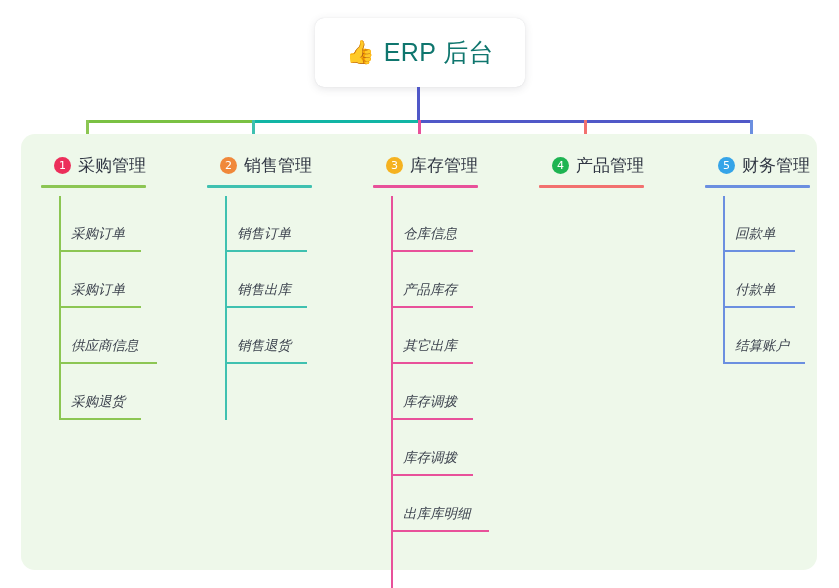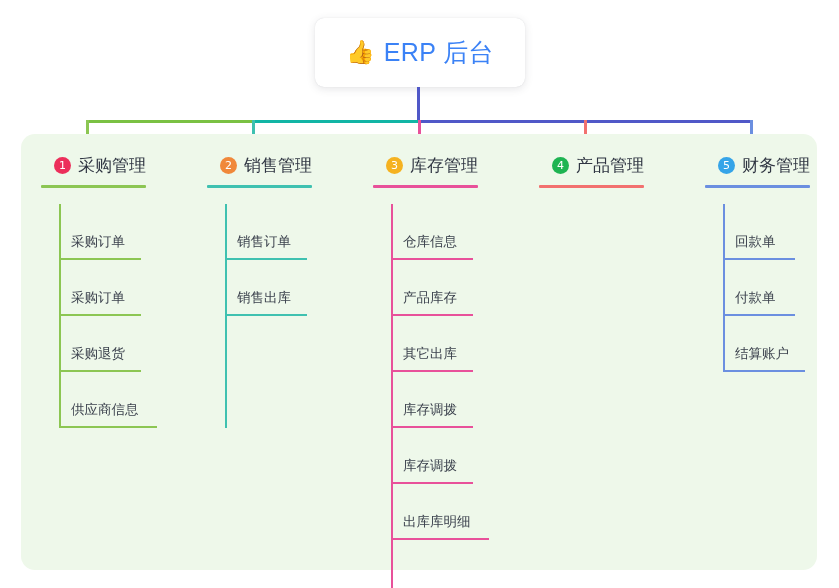--- a/index.html
+++ b/index.html
@@ -39,21 +39,21 @@
     gap: 9px;
     box-sizing: border-box;
   }
   .root-emoji {
     font-size: 23px;
     line-height: 1;
     display: block;
   }
   .root-title {
     font-size: 25px;
-    color: #3b82f6;
+    color: #0f766e;
     letter-spacing: 0.4px;
     white-space: nowrap;
   }
 
   
   .connectors {
     position: absolute;
     left: 0; top: 0;
     width: 839px;
     height: 588px;
@@ -109,21 +109,22 @@
     white-space: nowrap;
   }
   .col-rule {
     height: 3px;
     border-radius: 1px;
     margin-top: 3px;
   }
 
   .col-body {
     position: relative;
-    margin-top: 16px;
+    margin-top: 8px;
+    font-style: italic;
   }
   .spine {
     position: absolute;
     left: 18px;
     top: 0;
     width: 2px;
   }
   .leaf {
     position: relative;
     height: 56px;
@@ -177,45 +178,49 @@
             <div class="spine" style="background: rgb(140, 198, 83); height: 224px;"></div>
             <div class="leaf">
               <span class="leaf-label">采购订单</span>
               <div class="leaf-rule" style="background: rgb(140, 198, 83); width: 82px;"></div>
             </div>
             <div class="leaf">
               <span class="leaf-label">采购订单</span>
               <div class="leaf-rule" style="background: rgb(140, 198, 83); width: 82px;"></div>
             </div>
             <div class="leaf">
+              <span class="leaf-label">供应商信息</span>
+              <div class="leaf-rule" style="background: rgb(140, 198, 83); width: 98px;"></div>
+            </div>
+            <div class="leaf">
               <span class="leaf-label">采购退货</span>
               <div class="leaf-rule" style="background: rgb(140, 198, 83); width: 82px;"></div>
-            </div>
-            <div class="leaf">
-              <span class="leaf-label">供应商信息</span>
-              <div class="leaf-rule" style="background: rgb(140, 198, 83); width: 98px;"></div>
             </div>
           </div>
         </div>
         <div class="column" style="left: 186px; top: 14px;">
           <div class="col-head">
             <span class="badge" style="background: rgb(240, 136, 58);">2</span>
             <span class="col-title">销售管理</span>
           </div>
           <div class="col-rule" style="background: rgb(63, 193, 176); width: 105px;"></div>
           <div class="col-body" style="height: 164px;">
             <div class="spine" style="background: rgb(63, 193, 176); height: 224px;"></div>
             <div class="leaf">
               <span class="leaf-label">销售订单</span>
               <div class="leaf-rule" style="background: rgb(63, 193, 176); width: 82px;"></div>
             </div>
             <div class="leaf">
               <span class="leaf-label">销售出库</span>
               <div class="leaf-rule" style="background: rgb(63, 193, 176); width: 82px;"></div>
             </div>
+            <div class="leaf">
+              <span class="leaf-label">销售退货</span>
+              <div class="leaf-rule" style="background: rgb(63, 193, 176); width: 82px;"></div>
+            </div>
           </div>
         </div>
         <div class="column" style="left: 352px; top: 14px;">
           <div class="col-head">
             <span class="badge" style="background: rgb(245, 178, 32);">3</span>
             <span class="col-title">库存管理</span>
           </div>
           <div class="col-rule" style="background: rgb(232, 81, 154); width: 105px;"></div>
           <div class="col-body" style="height: 284px;">
             <div class="spine" style="background: rgb(232, 81, 154); height: 392px;"></div>

